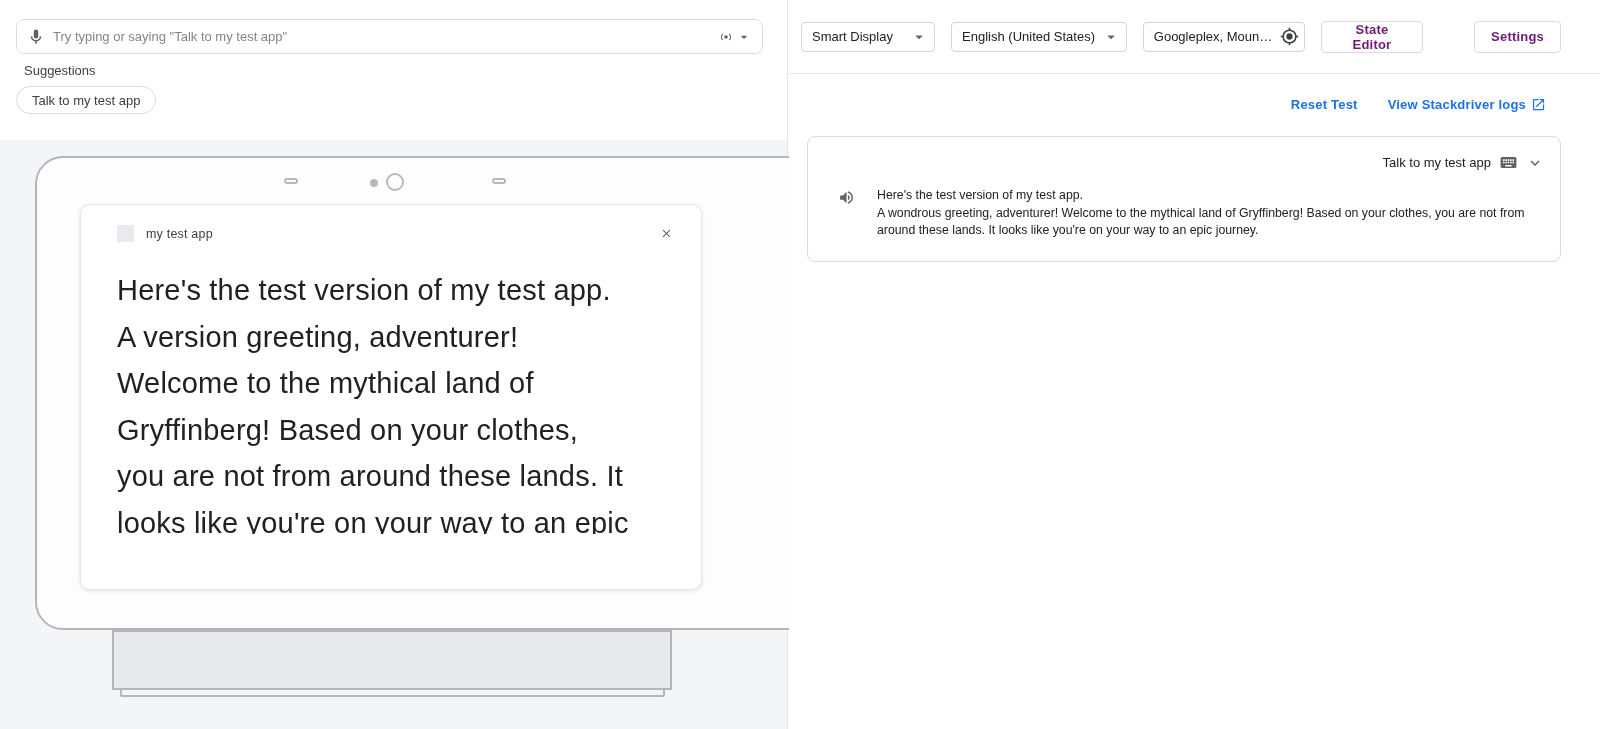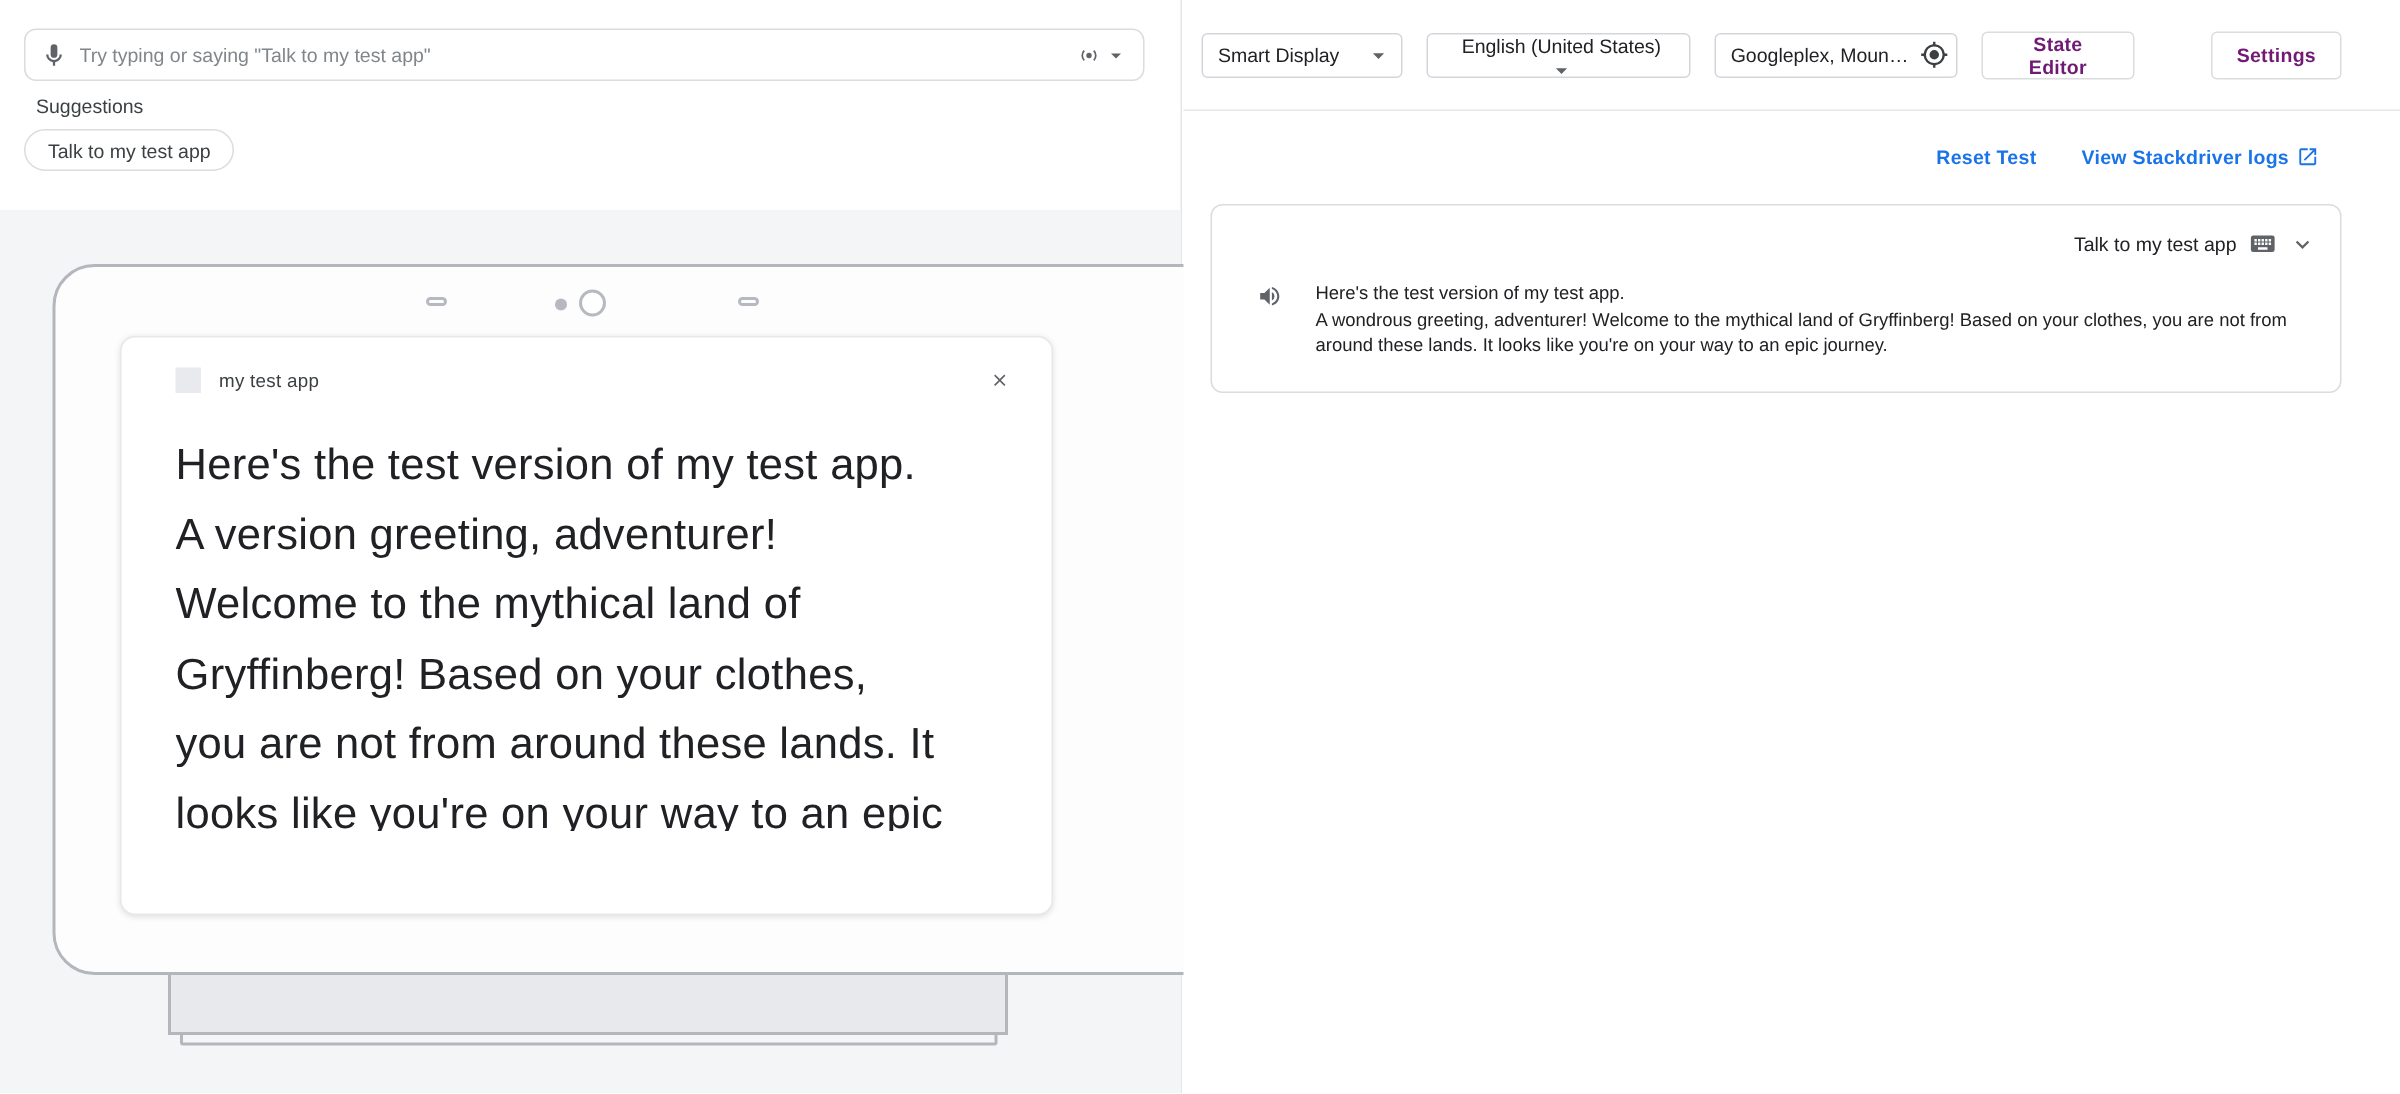--- a/index.html
+++ b/index.html
@@ -16,41 +16,41 @@
   .audio-controls { display:flex; align-items:center; gap:1px; cursor:pointer; }
 
   .suggestions-label { position:absolute; left:24px; top:63px; font-size:13px; color:#3c4043; }
   .chip { position:absolute; left:16px; top:86px; height:28px; border:1px solid #dadce0; border-radius:15px; padding:0 15px; display:inline-flex; align-items:center; font-size:13px; color:#3c4043; background:#fff; cursor:pointer; }
 
   .device-area { position:absolute; left:0; top:140px; width:787px; height:589px; background:#f4f5f7; }
 
   .device-stand { position:absolute; left:112px; top:490px; width:560px; height:60px; background:#e7e9ec; border:2px solid #b3b7bc; }
   .device-base { position:absolute; left:120px; top:548px; width:545px; height:9px; background:#f4f5f7; border:2px solid #b3b7bc; border-radius:2px; }
 
-  .device-frame { position:absolute; left:35px; top:16px; width:826px; height:474px; background:#fdfdfe; border:2px solid #b3b7bc; border-radius:28px;margin-top:20px; }
+  .device-frame { position:absolute; left:35px; top:16px; width:826px; height:474px; background:#fdfdfe; border:2px solid #b3b7bc; border-radius:28px; }
   .sensor-oval { position:absolute; height:6px; width:14px; border:2px solid #b6bac0; border-radius:4px; }
   .sensor-oval.s-left { left:247px; top:20px; }
   .sensor-oval.s-right { left:455px; top:20px; }
   .sensor-dot { position:absolute; left:333px; top:21px; width:8px; height:8px; background:#b6bac0; border-radius:50%; }
   .sensor-ring { position:absolute; left:349px; top:15px; width:18px; height:18px; border:2px solid #b6bac0; border-radius:50%; background:#fff; }
 
   .screen-card { position:absolute; left:43px; top:46px; width:622px; height:386px; background:#fff; border:1px solid #e6e8eb; border-radius:10px; box-shadow:0 1px 4px rgba(0,0,0,0.12); overflow:hidden; }
   .screen-header { display:flex; align-items:center; padding:20px 28px 0 36px; }
   .screen-app-icon { width:17px; height:17px; background:#e8eaed; margin-right:12px; }
   .screen-app-title { font-size:12.5px; color:#3c4043; letter-spacing:0.2px; }
   .screen-close { margin-left:auto; cursor:pointer; display:flex; }
   .screen-body { margin:25px 18px 0 36px; height:267px; overflow:hidden; font-size:29px; line-height:46.5px; color:#202124; letter-spacing:0.2px; }
   .screen-body div { white-space:nowrap; }
 
   
   .right-panel { position:absolute; left:789px; top:0; width:811px; height:729px; background:#fff; }
   .toolbar { position:absolute; left:0; top:0; right:0; height:74px; border-bottom:1px solid #e4e6e8; display:flex; align-items:center; padding:0 39px 0 12px; gap:16px; }
   .select { height:30px; border:1px solid #d2d5da; border-radius:4px; display:flex; align-items:center; justify-content:space-between; padding:0 6px 0 10px; font-size:13px; color:#202124; background:#fff; cursor:pointer; }
   .sel-surface { width:146px; }
-  .sel-language { width:192px;flex-direction:column; }
+  .sel-language { width:192px; }
   .location-box { width:162px; height:30px; border:1px solid #d2d5da; border-radius:4px; display:flex; align-items:center; justify-content:space-between; padding:0 5px 0 10px; font-size:13px; color:#202124; background:#fff; cursor:pointer; }
   .location-box .loc-text { overflow:hidden; white-space:nowrap; text-overflow:ellipsis; margin-right:4px; }
   .btn-outline { height:32px; border:1px solid #dadce0; border-radius:4px; background:#fff; color:#701a75; font-size:13px; font-weight:bold; letter-spacing:0.2px; padding:0 16px; display:flex; align-items:center; cursor:pointer; font-family:"Liberation Sans", sans-serif; }
   .btn-settings { margin-left:35px; }
 
   .links-row { position:absolute; top:97px; right:54px; display:flex; align-items:center; gap:30px; }
   .link { color:#1a73e8; font-size:13px; font-weight:bold; letter-spacing:0.2px; cursor:pointer; display:flex; align-items:center; gap:5px; }
 
   .conv-card { position:absolute; left:18px; top:136px; width:754px; height:126px; border:1px solid #dadce0; border-radius:8px; background:#fff; }
   .user-row { position:absolute; top:16px; right:16px; display:flex; align-items:center; gap:8px; font-size:13px; color:#202124; }

